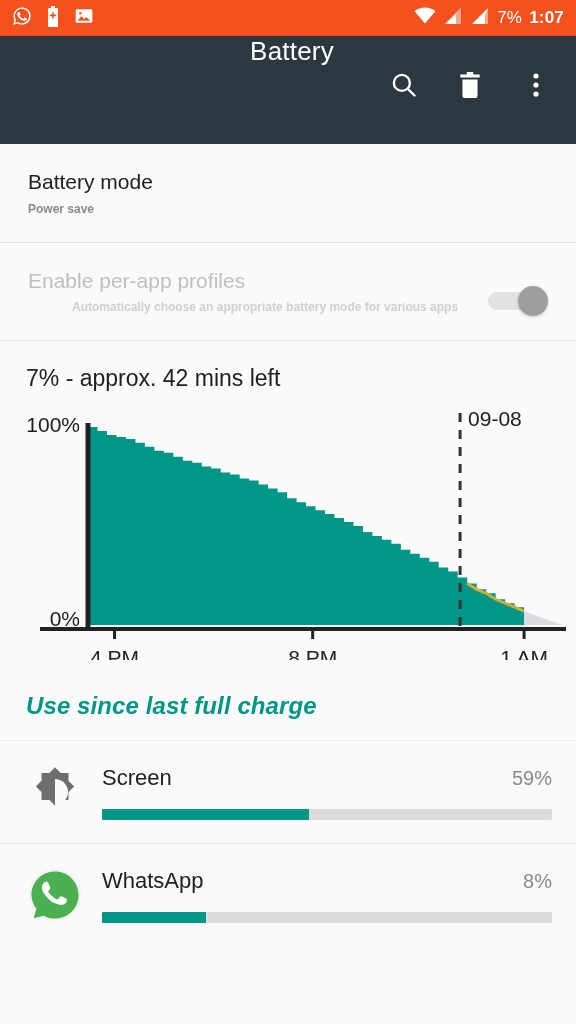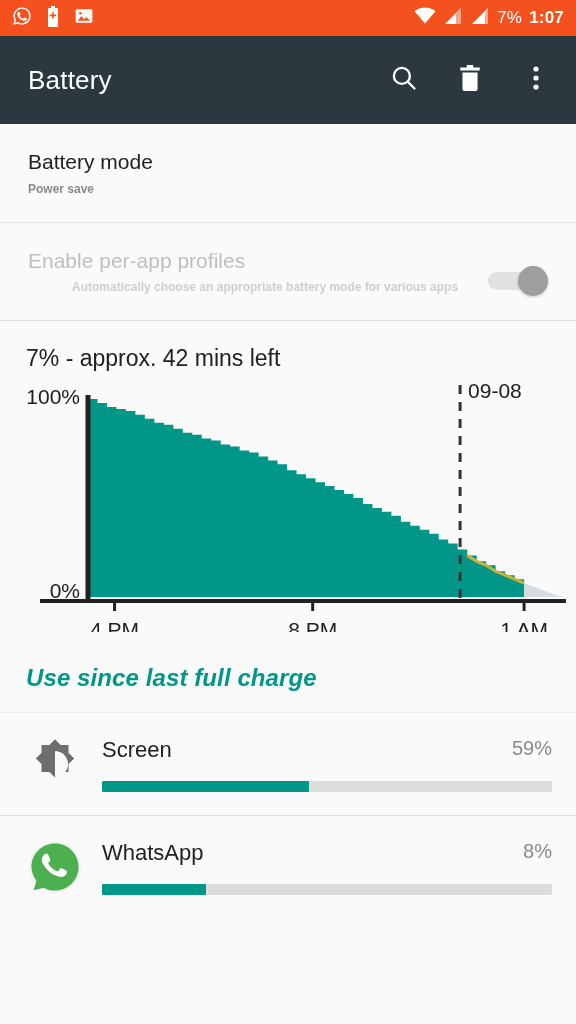--- a/index.html
+++ b/index.html
@@ -18,23 +18,24 @@
     padding:0 12px; color:#fff;
   }
   .status-left{ display:flex; align-items:center; gap:14px; }
   .status-right{ margin-left:auto; display:flex; align-items:center; gap:7px; }
   .status-text{ font-size:17px; font-weight:400; letter-spacing:.2px; }
   .status-time{ font-size:17px; font-weight:700; letter-spacing:.2px; }
   .sb-icon{ display:block; }
 
   
   .app-bar{
-    height:88px; background:#2C383F;
+    height:108px; background:#2C383F;
     display:flex; align-items:center;
     padding:0 20px 0 28px;
+    flex-direction:column;
   }
   .app-title{
     color:#fff; font-size:26px; font-weight:400; letter-spacing:.2px;
   }
   .app-actions{ margin-left:auto; display:flex; align-items:center; gap:26px; }
   .action-btn{
     width:40px; height:40px;
     display:flex; align-items:center; justify-content:center;
     cursor:pointer;
   }
@@ -62,39 +63,39 @@
     width:30px; height:30px; border-radius:50%;
     background:#9E9E9E;
     box-shadow:0 1px 3px rgba(0,0,0,.22);
   }
 
   
   .chart-block{ padding:24px 0 6px; }
   .chart-headline{
     font-size:23px; color:#212121; padding:0 36px 0 26px; line-height:1.2;
   }
-  .chart-wrap{ position:relative; width:544px; height:255px; margin-top:4px; }
+  .chart-wrap{ position:relative; width:544px; height:255px; margin-top:12px; }
   .chart-wrap svg{ display:block; }
 
   
   .usage-header{
     font-size:24px; color:#009688; font-weight:700;
     padding:26px 28px 20px 26px; letter-spacing:.1px;font-style:italic;
   }
   .usage-row{
     display:flex; align-items:flex-start;
     padding:20px 24px 22px 26px;
   }
   .usage-icon{
     width:58px; height:58px; flex:0 0 auto;
     display:flex; align-items:center; justify-content:center;
     margin-top:2px;
   }
   .usage-body{ flex:1; margin-left:18px; padding-top:4px; }
-  .usage-top{ display:flex; align-items:flex-start;gap:28px; }
+  .usage-top{ display:flex; align-items:center;gap:28px; }
   .usage-name{ font-size:22px; color:#212121; }
   .usage-pct{ margin-left:auto; font-size:20px; color:#8A8A8A; }
   .usage-bar{
     margin-top:18px; height:11px; width:100%;
     background:#DCDCDC; border-radius:1px; position:relative; overflow:hidden;
   }
   .usage-bar-fill{ height:100%; background:#009688; border-radius:1px; }
 </style>
 </head>
 <body>

